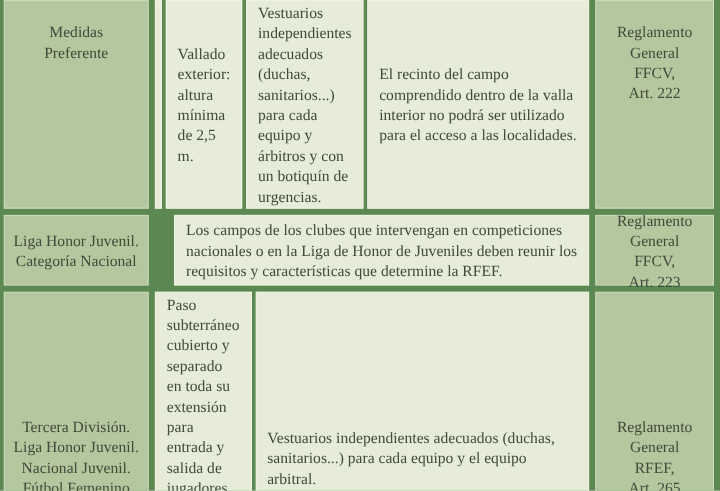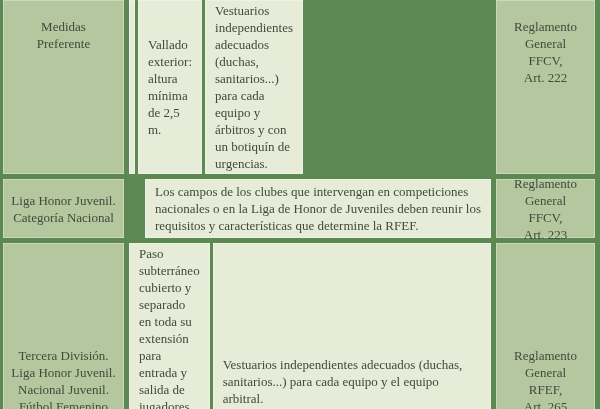--- a/index.html
+++ b/index.html
@@ -62,20 +62,21 @@
 
 <div class="table">
 
   <div class="section section-1">
     <div class="cell cat top-align">Medidas
 Preferente</div>
     <div class="reqs">
       <div class="cell req sliver"></div>
       <div class="cell req r-s1-0">Vallado exterior: altura mínima de 2,5 m.</div>
       <div class="cell req r-s1-2">Vestuarios independientes adecuados (duchas, sanitarios...) para cada equipo y árbitros y con un botiquín de urgencias.</div>
+      <div class="cell req r-s1-3">El recinto del campo comprendido dentro de la valla interior no podrá ser utilizado para el acceso a las localidades.</div>
     </div>
     <div class="cell ref top-align">Reglamento
 General FFCV,
 Art. 222</div>
   </div>
 
   <div class="section section-2">
     <div class="cell cat">Liga Honor Juvenil.
 Categoría Nacional</div>
     <div class="reqs">

